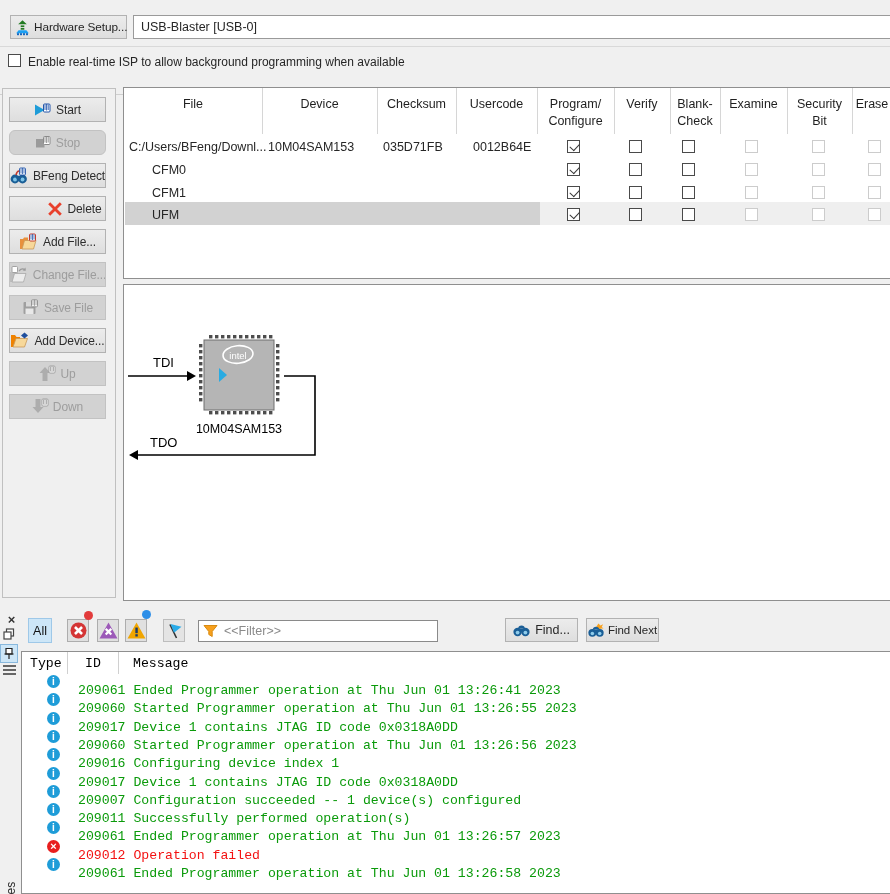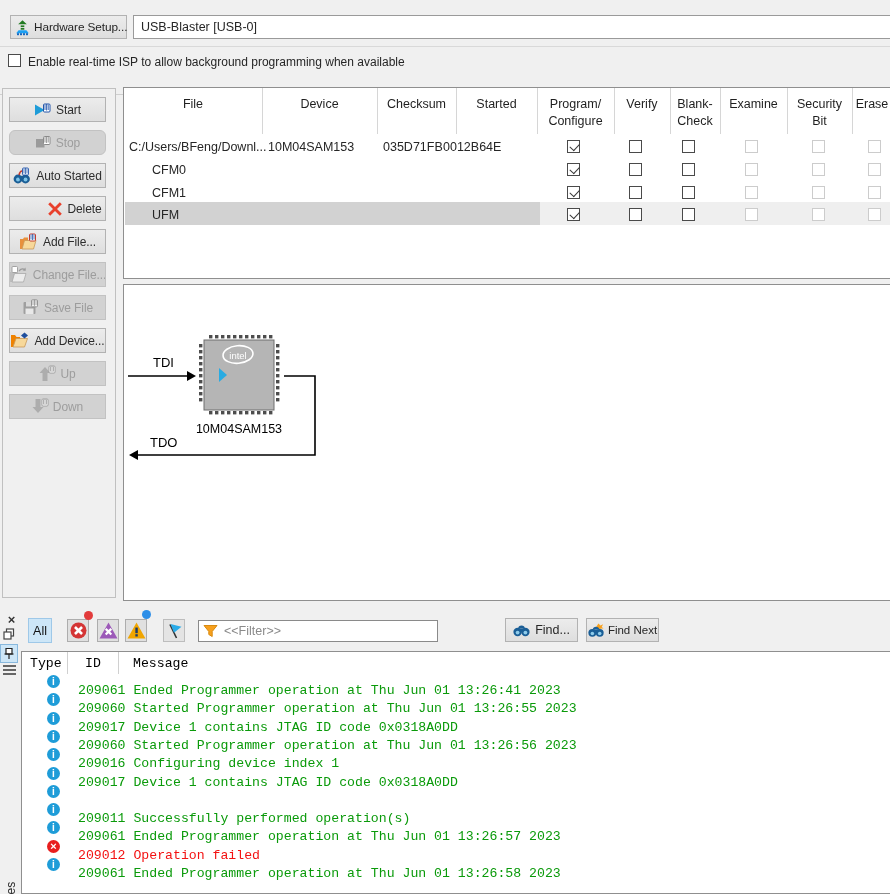--- a/index.html
+++ b/index.html
@@ -91,21 +91,21 @@
     <path d="M6 8 Q7 4 9 4 Q11 4 11.5 8" fill="none" stroke="#c23b2e" stroke-width="1.6"></path>
     <g stroke="#2255aa" stroke-width="0.9" fill="#fff">
         <rect x="9.5" y="1" width="6" height="7" rx="1"></rect>
       </g>
     <g stroke="#2255aa" stroke-width="0.8">
         <line x1="11" y1="1.5" x2="11" y2="6.5"></line>
         <line x1="12.5" y1="1" x2="12.5" y2="7"></line>
         <line x1="14" y1="1.5" x2="14" y2="6.5"></line>
       </g>
   </svg>
-  <span>Auto Started</span>
+  <span>BFeng Detect</span>
 </div>
 <div class="btn" style="top:196px;padding-left:34px;">
   <svg width="16" height="16" viewBox="0 0 16 16">
     <path d="M3.2 1.2 L8 6 L12.8 1.2 L14.8 3.2 L10 8 L14.8 12.8 L12.8 14.8 L8 10 L3.2 14.8 L1.2 12.8 L6 8 L1.2 3.2 Z" fill="#e8402c"></path>
   </svg>
   <span>Delete</span>
 </div>
 <div class="btn" style="top:229px;">
   <svg width="20" height="18" viewBox="0 0 20 18">
     <path d="M1 16 L1 6 L4 6 L5 4.5 L9 4.5 L9 16 Z" fill="#e8903c"></path>
@@ -194,35 +194,35 @@
   <div class="hdrsep" style="left:413px;"></div>
   <div class="hdrsep" style="left:490px;"></div>
   <div class="hdrsep" style="left:546px;"></div>
   <div class="hdrsep" style="left:596px;"></div>
   <div class="hdrsep" style="left:663px;"></div>
   <div class="hdrsep" style="left:728px;"></div>
 
   <div class="colhead" style="left:0px;width:138px;">File</div>
   <div class="colhead" style="left:138px;width:115px;">Device</div>
   <div class="colhead" style="left:253px;width:79px;">Checksum</div>
-  <div class="colhead" style="left:332px;width:81px;">Started</div>
+  <div class="colhead" style="left:332px;width:81px;">Usercode</div>
   <div class="colhead" style="left:413px;width:77px;">Program/<br>Configure</div>
   <div class="colhead" style="left:490px;width:56px;">Verify</div>
   <div class="colhead" style="left:546px;width:50px;">Blank-<br>Check</div>
   <div class="colhead" style="left:596px;width:67px;">Examine</div>
   <div class="colhead" style="left:663px;width:65px;">Security<br>Bit</div>
   <div class="colhead" style="left:728px;width:40px;">Erase</div>
 
   <div class="abs" style="left:1px;top:114px;width:415px;height:23px;background:#d2d2d2;"></div>
   <div class="abs" style="left:416px;top:114px;width:360px;height:23px;background:#efefef;"></div>
 
   <div class="abs" style="left:5px;top:52px;">C:/Users/BFeng/Downl...</div>
   <div class="abs" style="left:144px;top:52px;">10M04SAM153</div>
   <div class="abs" style="left:259px;top:52px;">035D71FB</div>
-  <div class="abs" style="left:319px;top:52px;">0012B64E</div>
+  <div class="abs" style="left:349px;top:52px;">0012B64E</div>
   <div class="abs" style="left:28px;top:75px;">CFM0</div>
   <div class="abs" style="left:28px;top:98px;">CFM1</div>
   <div class="abs" style="left:28px;top:120px;">UFM</div>
 
   <span class="cb chk" style="left:443px;top:52px;"></span>
     <span class="cb" style="left:505px;top:52px;"></span>
     <span class="cb" style="left:558px;top:52px;"></span>
     <span class="cb light" style="left:621px;top:52px;"></span>
     <span class="cb light" style="left:688px;top:52px;"></span>
     <span class="cb light" style="left:744px;top:52px;"></span>
@@ -433,20 +433,21 @@
     <div class="mrow" style="top:94.2px;">
         <span class="micon">i</span>
         <span class="mtext">209016 Configuring device index 1</span>
       </div>
     <div class="mrow" style="top:112.5px;">
         <span class="micon">i</span>
         <span class="mtext">209017 Device 1 contains JTAG ID code 0x0318A0DD</span>
       </div>
     <div class="mrow" style="top:130.8px;">
         <span class="micon">i</span>
+        <span class="mtext">209007 Configuration succeeded -- 1 device(s) configured</span>
       </div>
     <div class="mrow" style="top:149.1px;">
         <span class="micon">i</span>
         <span class="mtext">209011 Successfully performed operation(s)</span>
       </div>
     <div class="mrow" style="top:167.4px;">
         <span class="micon">i</span>
         <span class="mtext">209061 Ended Programmer operation at Thu Jun 01 13:26:57 2023</span>
       </div>
     <div class="mrow" style="top:185.7px;">

